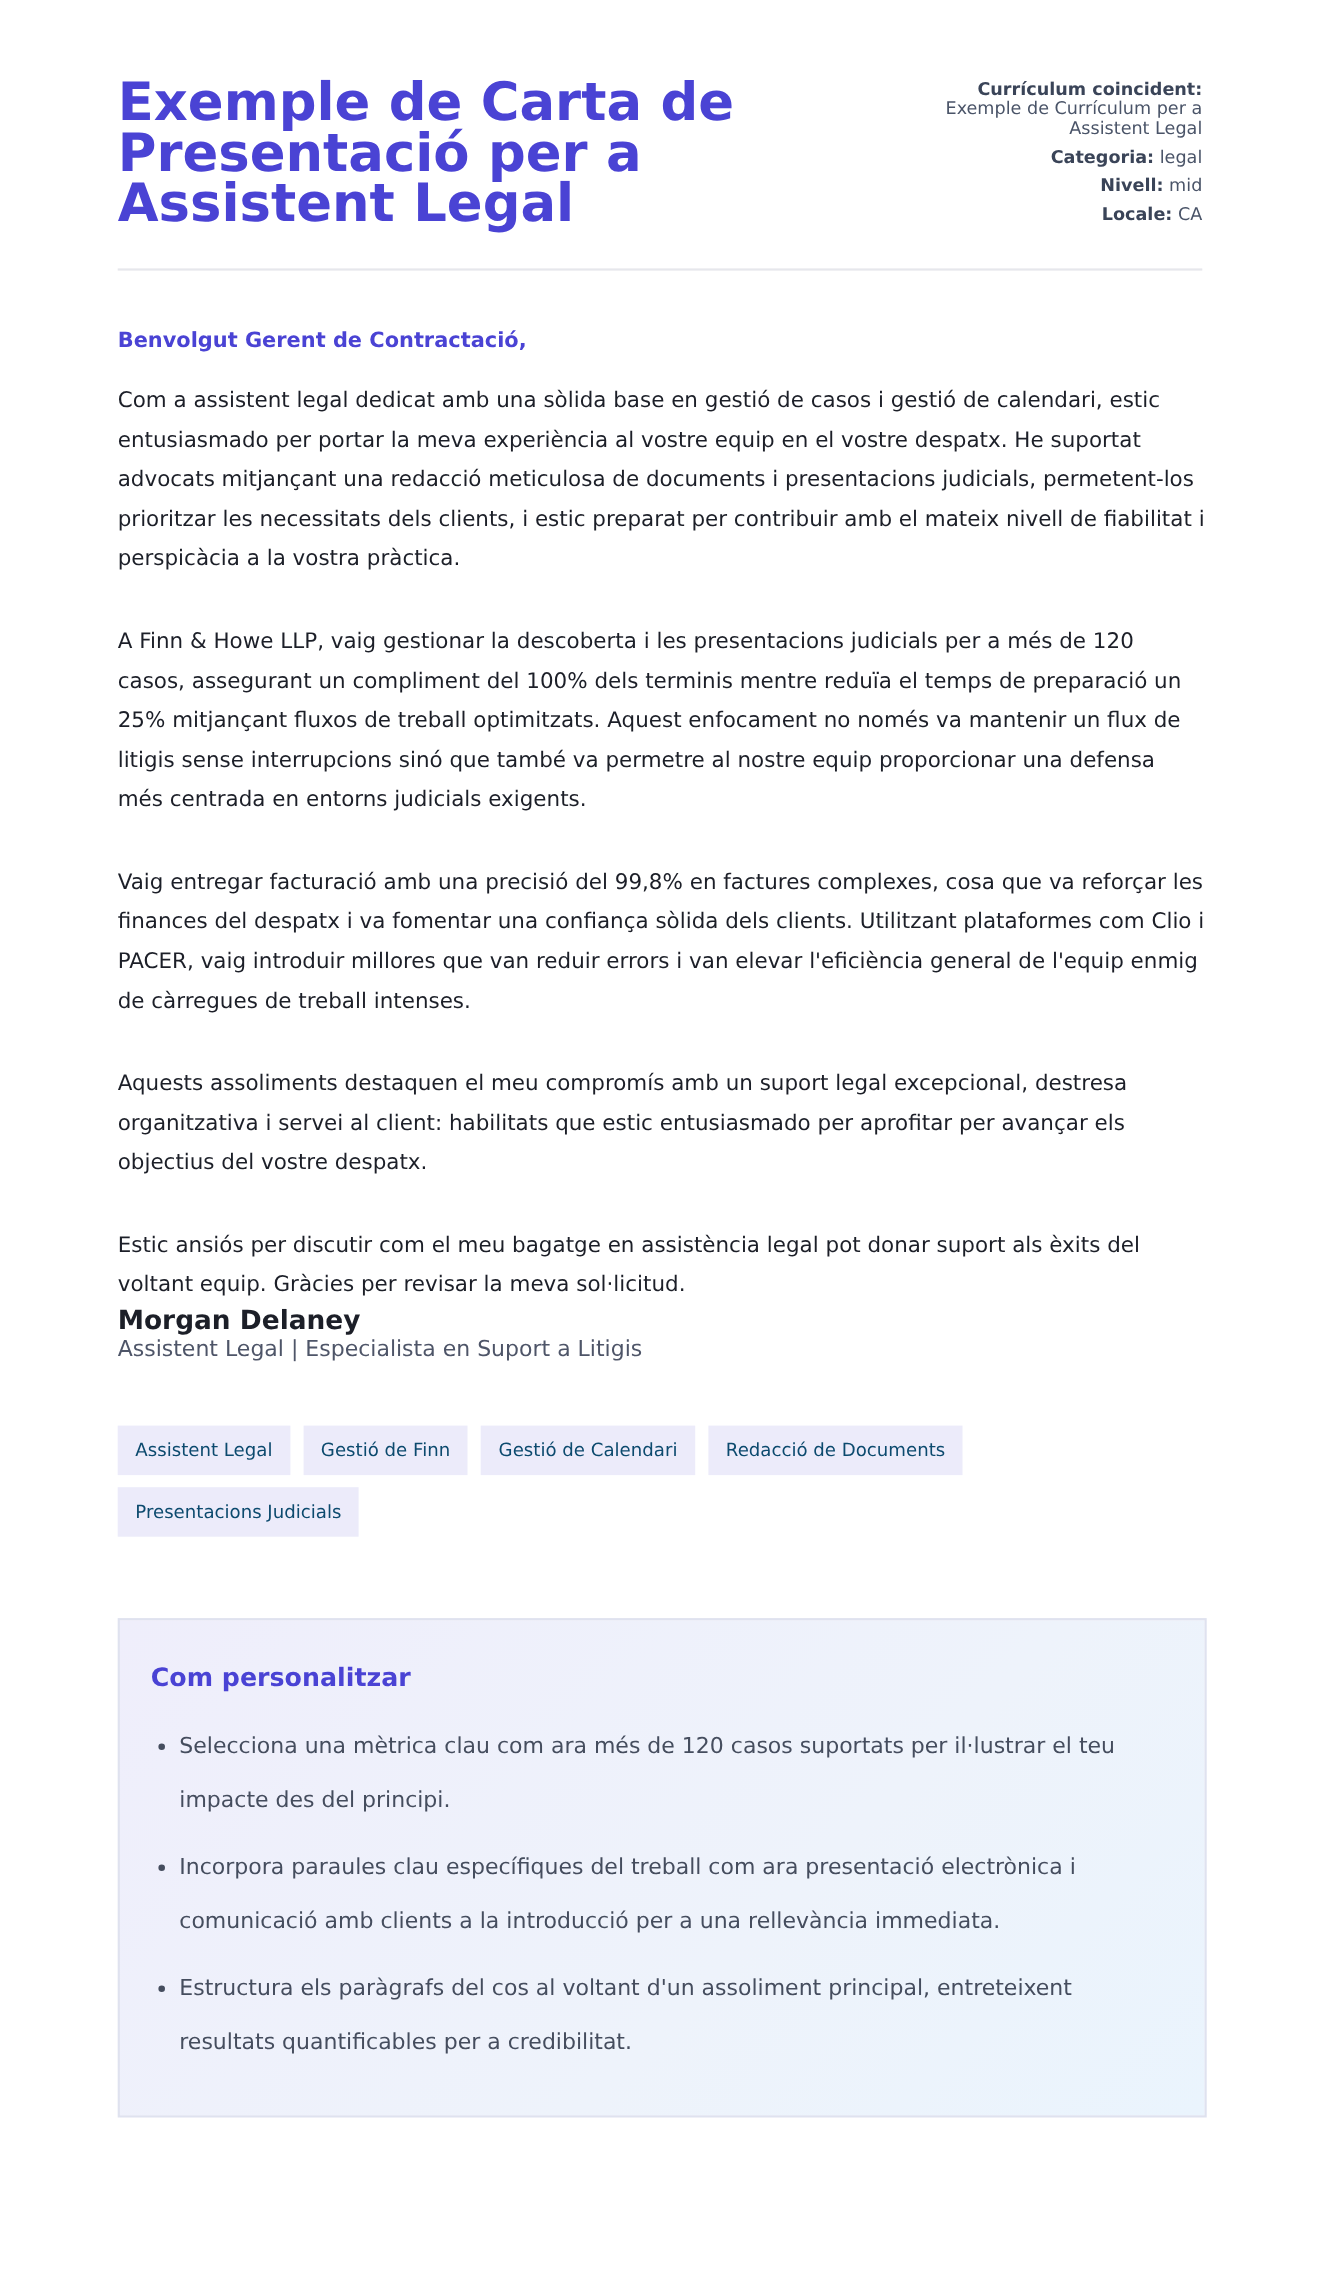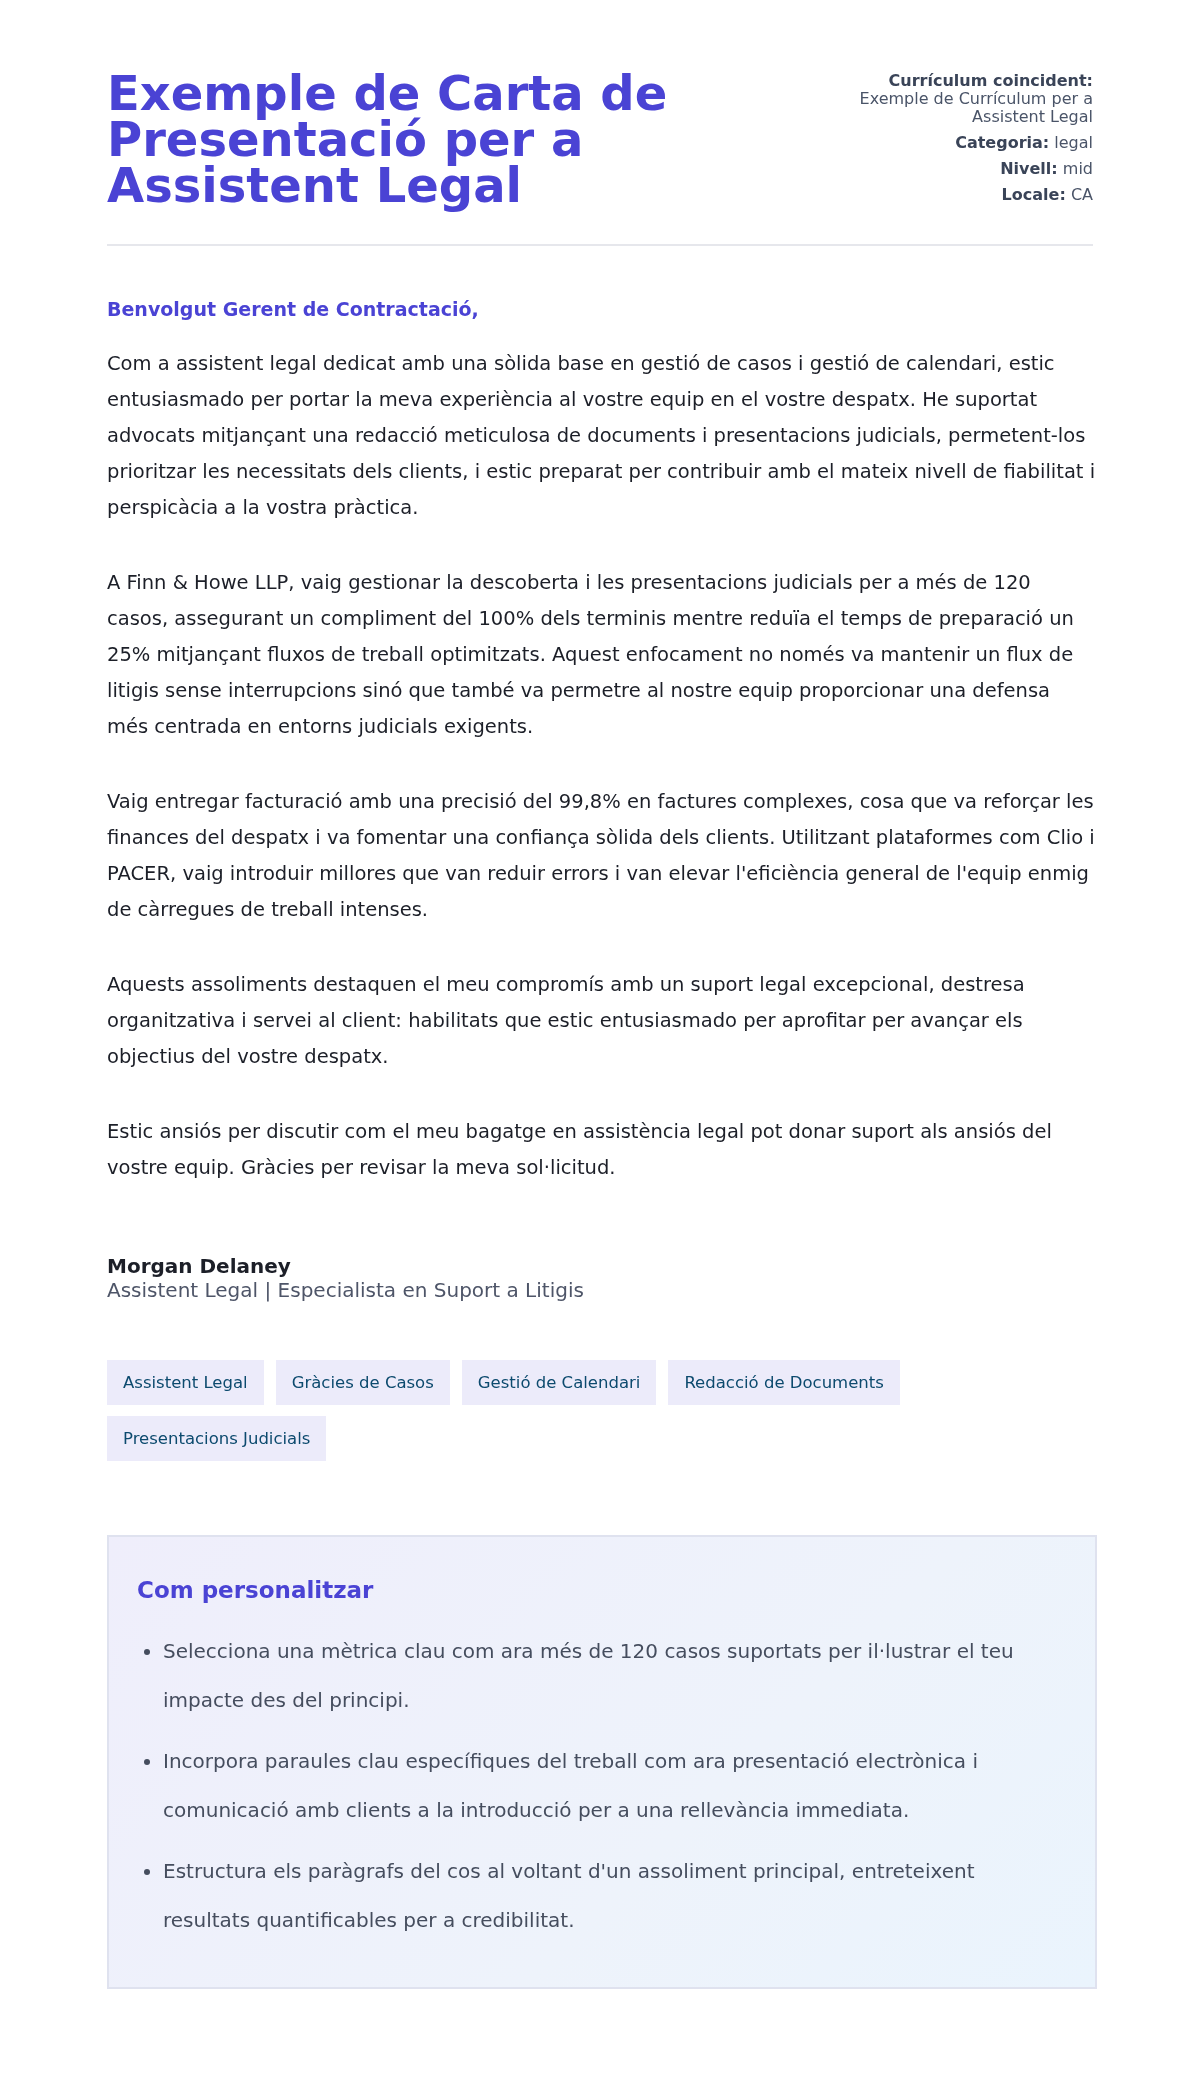--- a/index.html
+++ b/index.html
@@ -9,21 +9,21 @@
     .header { display: flex; justify-content: space-between; align-items: flex-start; padding-bottom: 32px; border-bottom: 2px solid #e6e7ec; }
     .header-left { width: 700px; }
     .title { font-size: 48px; line-height: 46px; font-weight: bold; color: #4a43d4; }
     .subtitle { font-size: 24px; line-height: 31px; font-weight: bold; color: #414d63; margin-top: 2px; }
     .meta { width: 240px; text-align: right; font-size: 16px; line-height: 18px; color: #4a5468; padding-top: 2px; }
     .meta .row { margin-bottom: 8px; }
     .meta b { color: #3a4458; font-weight: bold; }
     .greeting { font-size: 19px; font-weight: bold; color: #4a43d4; margin-top: 52px; }
     .para { font-size: 19.5px; line-height: 36px; color: #1c1f28; margin-top: 26px; width: 990px; }
     .para + .para { margin-top: 39px; }
-    .sig-name { font-size: 20px; font-weight: bold; color: #1c1f28; margin-top: 68px; }
+    .sig-name { font-size: 24px; font-weight: bold; color: #1c1f28; }
     .sig-title { font-size: 20px; color: #4e5568; }
     .tags { display: flex; flex-wrap: wrap; gap: 11px 12px; margin-top: 58px; width: 990px; }
     .tag { background: #ecebfa; color: #0c4a6e; font-size: 16.5px; padding: 12px 16px; line-height: 21px; }
     .tips { margin-top: 74px; border: 2px solid #dfe2ef; background: linear-gradient(135deg, #efeefb 0%, #eef3fb 60%, #eaf4fd 100%); padding: 40px 28px 30px 28px; width: 990px; }
     .tips-title { font-size: 23px; font-weight: bold; color: #4a43d4; }
     .tips ul { margin-top: 24px; padding-left: 26px; }
     .tips li { font-size: 20px; line-height: 49px; color: #454d5e; margin-bottom: 12px; }
     .tips li::marker { color: #454d5e; }
   </style>
 </head>
@@ -54,28 +54,28 @@
       </div>
     </div>
   </div>
 
   <div class="greeting">Benvolgut Gerent de Contractació,</div>
 
   <p class="para">Com a assistent legal dedicat amb una sòlida base en gestió de casos i gestió de calendari, estic entusiasmado per portar la meva experiència al vostre equip en el vostre despatx. He suportat advocats mitjançant una redacció meticulosa de documents i presentacions judicials, permetent-los prioritzar les necessitats dels clients, i estic preparat per contribuir amb el mateix nivell de fiabilitat i perspicàcia a la vostra pràctica.</p>
   <p class="para">A Finn &amp; Howe LLP, vaig gestionar la descoberta i les presentacions judicials per a més de 120 casos, assegurant un compliment del 100% dels terminis mentre reduïa el temps de preparació un 25% mitjançant fluxos de treball optimitzats. Aquest enfocament no només va mantenir un flux de litigis sense interrupcions sinó que també va permetre al nostre equip proporcionar una defensa més centrada en entorns judicials exigents.</p>
   <p class="para">Vaig entregar facturació amb una precisió del 99,8% en factures complexes, cosa que va reforçar les finances del despatx i va fomentar una confiança sòlida dels clients. Utilitzant plataformes com Clio i PACER, vaig introduir millores que van reduir errors i van elevar l'eficiència general de l'equip enmig de càrregues de treball intenses.</p>
   <p class="para">Aquests assoliments destaquen el meu compromís amb un suport legal excepcional, destresa organitzativa i servei al client: habilitats que estic entusiasmado per aprofitar per avançar els objectius del vostre despatx.</p>
-  <p class="para">Estic ansiós per discutir com el meu bagatge en assistència legal pot donar suport als ansiós del vostre equip. Gràcies per revisar la meva sol·licitud.</p>
+  <p class="para">Estic ansiós per discutir com el meu bagatge en assistència legal pot donar suport als èxits del voltant equip. Gràcies per revisar la meva sol·licitud.</p>
 
   <div class="sig-name">Morgan Delaney</div>
   <div class="sig-title">Assistent Legal | Especialista en Suport a Litigis</div>
 
   <div class="tags">
     <span class="tag">Assistent Legal</span>
-    <span class="tag">Gràcies de Casos</span>
+    <span class="tag">Gestió de Finn</span>
     <span class="tag">Gestió de Calendari</span>
     <span class="tag">Redacció de Documents</span>
     <span class="tag">Presentacions Judicials</span>
   </div>
 
   <div class="tips">
     <h3 class="tips-title">Com personalitzar</h3>
     <ul>
       <li>Selecciona una mètrica clau com ara més de 120 casos suportats per il·lustrar el teu impacte des del principi.</li>
       <li>Incorpora paraules clau específiques del treball com ara presentació electrònica i comunicació amb clients a la introducció per a una rellevància immediata.</li>

